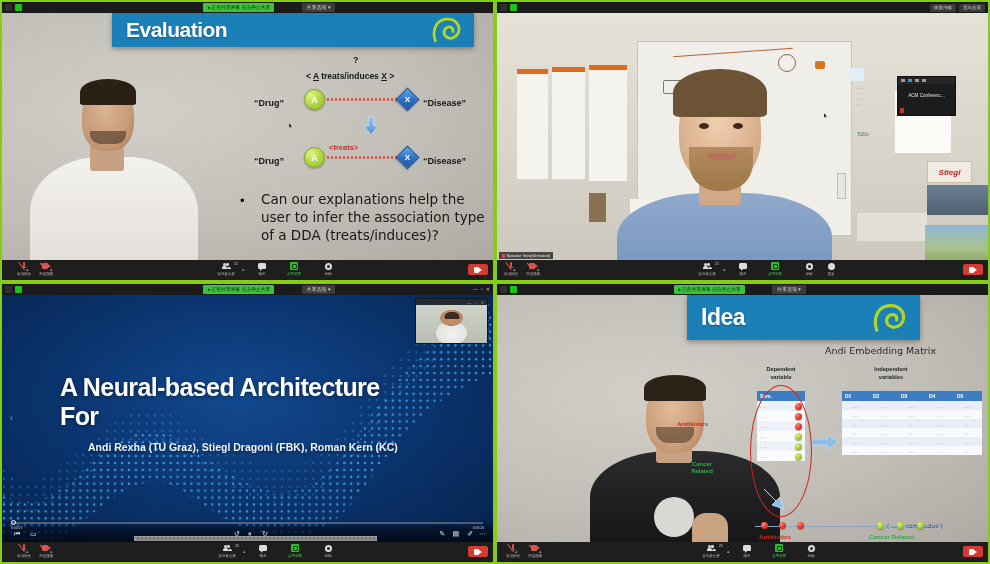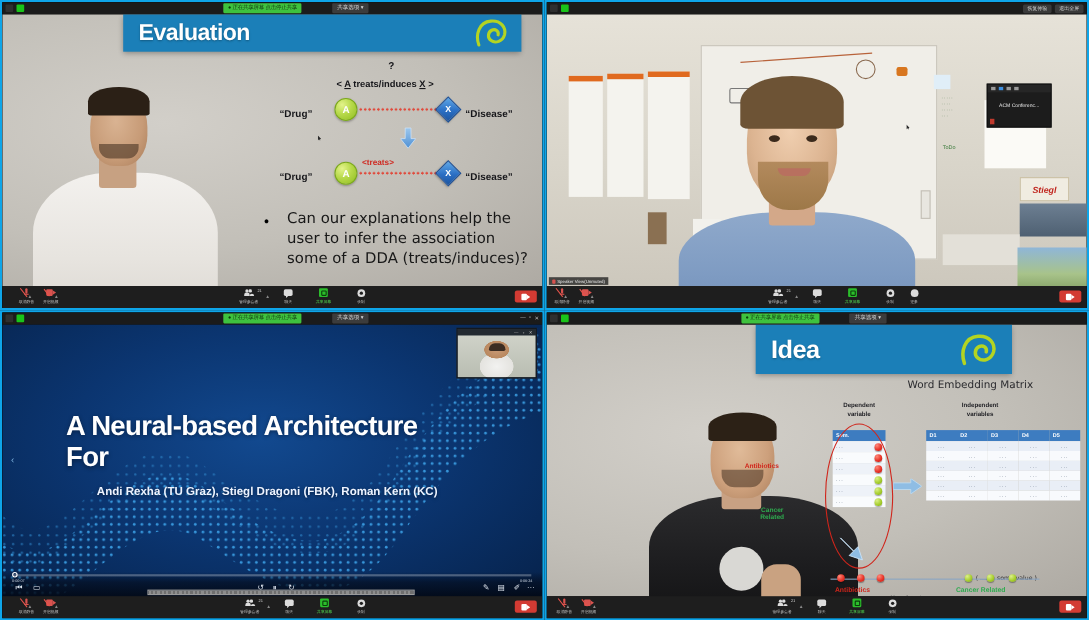--- a/index.html
+++ b/index.html
@@ -13,21 +13,21 @@
   .grid{
     position:absolute; inset:0;
     display:grid;
     grid-template-columns:495px 495px;
     grid-template-rows:282px 282px;
     background:#ffffff;
   }
   .cell{
     position:relative; overflow:hidden;
     background:#000;
-    border:2px solid #0ea5e9;
+    border:2px solid #84cc16;
   }
   .inner{ position:absolute; inset:0; overflow:hidden; background:#0b0b0b; }
 
   
   .zoom-topbar{
     position:absolute; top:0; left:0; right:0; height:11px;
     background:#1b1b1b; z-index:40;
     display:flex; align-items:center;
   }
   .tb-left{ display:flex; gap:3px; padding-left:3px; align-items:center; }
@@ -350,21 +350,21 @@
         <div class="side-lbl" style="left:47px; top:101px;">“Drug”</div>
         <div class="node-a" style="left:97px; top:92px;">A</div>
         <div class="dotted-line" style="left:119px; top:101px; width:78px;"></div>
         <div class="node-x" style="left:192px; top:94px;">
           <span>X</span>
         </div>
         <div class="side-lbl" style="left:216px; top:101px;">“Disease”</div>
       </div>
 
       <div class="bullet-dot" style="position:absolute; left:238px; top:180px;">•</div>
-      <div class="bullet-block" style="left:259px; top:178px; width:230px;">Can our explanations help the user to infer the association some of a DDA (treats/induces)?</div>
+      <div class="bullet-block" style="left:259px; top:178px; width:230px;">Can our explanations help the user to infer the association type of a DDA (treats/induces)?</div>
     </div>
 
     <div class="zoom-toolbar">
       <div class="tool" style="left:8px;">
         <span class="glyph">
               <span class="i-mic">
                 <span class="slash"></span>
               </span>
             </span>
         <span class="lbl">取消静音</span>
@@ -734,21 +734,21 @@
              background:radial-gradient(ellipse at 45% 38%, #e0bb99 0%, #cda07c 58%, #ab7f5c 100%);"></div>
         <div class="p-hair" style="left:62px; top:0px; width:62px; height:26px; background:#2c2116;"></div>
         <div style="position:absolute; left:74px; top:52px; width:38px; height:16px; background:rgba(58,40,26,.5); border-radius:0 0 12px 12px;"></div>
         <div style="position:absolute; left:72px; top:122px; width:40px; height:40px; border-radius:50%; background:#e9e8e4; opacity:.92;"></div>
         <div style="position:absolute; left:60px; top:168px; width:66px; height:12px; color:#e8e8e4; font-size:4px; text-align:center; letter-spacing:0.5px;">BRAUNSCHWEIG</div>
         <div style="position:absolute; left:110px; top:138px; width:36px; height:44px; border-radius:14px; background:#c9a281;"></div>
       </div>
 
       <div style="position:absolute; left:235px; top:48px; width:250px; height:200px;">
 
-        <div class="wem-title" style="left:93px; top:2px;">Word Embedding Matrix</div>
+        <div class="wem-title" style="left:93px; top:2px;">Andi Embedding Matrix</div>
 
         <div class="wem-sub" style="left:20px; top:22px; width:58px;">
           <span>Dependent</span><br>
           <span>variable</span>
         </div>
         <div class="wem-sub" style="left:125px; top:22px; width:68px;">
           <span>Independent</span><br>
           <span>variables</span>
         </div>
 

